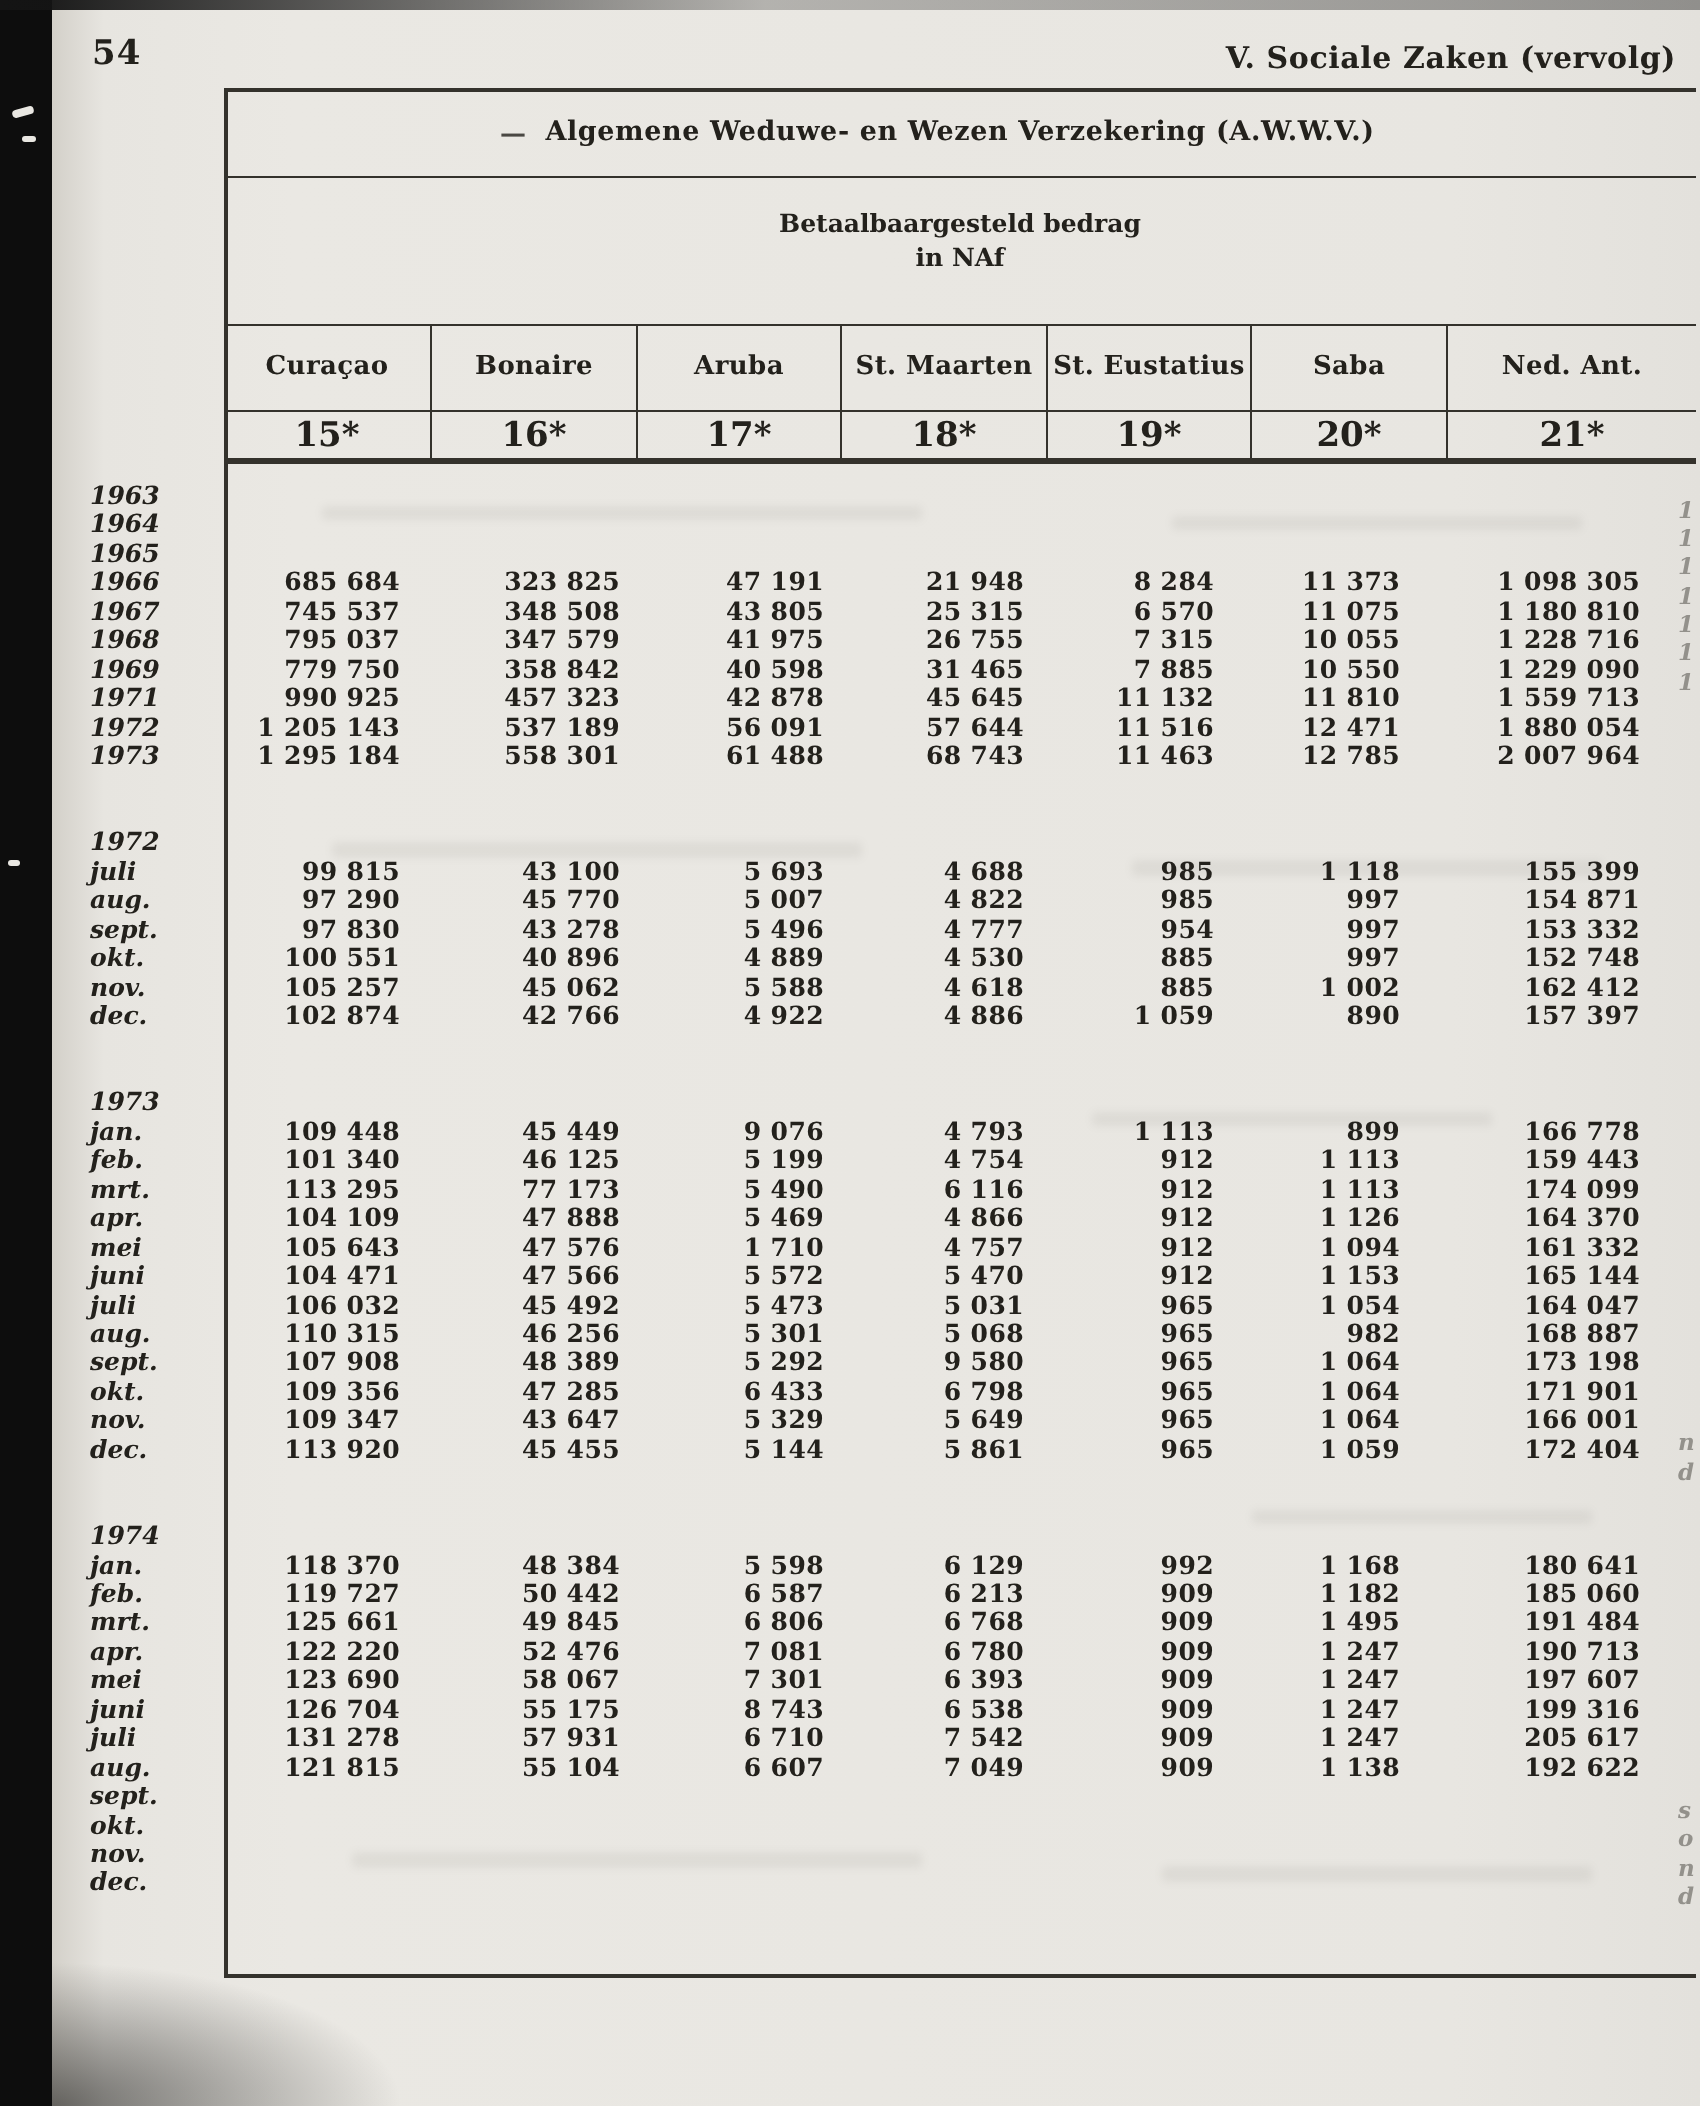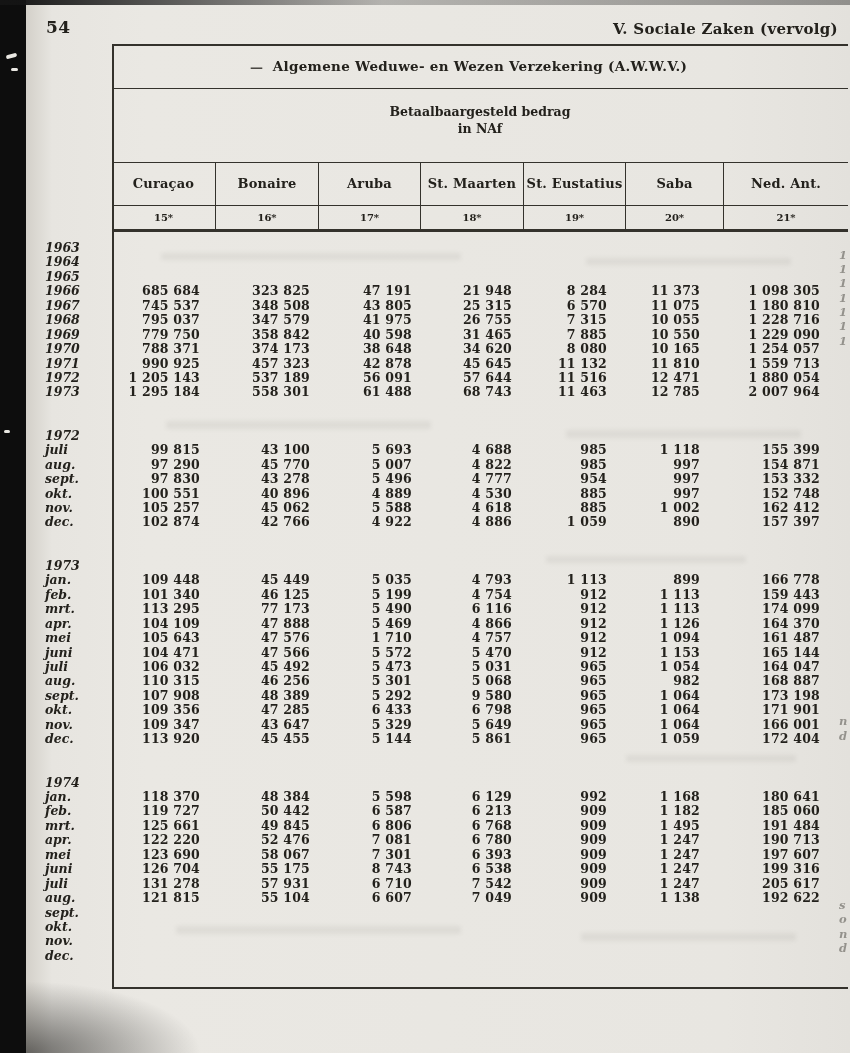--- a/index.html
+++ b/index.html
@@ -48,21 +48,21 @@
     position:absolute;left:112px;top:162px;width:736px;height:68px;
     display:grid;grid-template-columns:103px 103px 102px 103px 102px 98px 125px;
     grid-template-rows:43px 25px;
   }
   .colheads > div{
     display:flex;align-items:center;justify-content:center;
     font-weight:bold;border-left:1.3px solid #34322c;box-sizing:border-box;
   }
   .colheads > div:nth-child(1),.colheads > div:nth-child(8){border-left:none;}
   .hname{font-size:13px;letter-spacing:.2px;}
-  .hnum{font-size:10px;}
+  .hnum{font-size:17px;}
 
   #table-body{position:absolute;left:45px;top:240px;width:803px;}
   .row{
     display:grid;grid-template-columns:67px 103px 103px 102px 103px 102px 98px 125px;
     height:14.45px;align-items:center;
   }
   .row.group{margin-top:29px;}
   .rlabel{font-style:italic;font-weight:bold;font-size:12.5px;white-space:nowrap;}
   .cell{text-align:right;font-size:12.5px;font-weight:bold;letter-spacing:.2px;white-space:pre;}
   .cell.c1{padding-right:15px;}
@@ -207,30 +207,20 @@
     <span class="rlabel">1969</span>
     <span class="cell c1">779 750</span>
     <span class="cell c2">358 842</span>
     <span class="cell c3">40 598</span>
     <span class="cell c4">31 465</span>
     <span class="cell c5">7 885</span>
     <span class="cell c6">10 550</span>
     <span class="cell c7">1 229 090</span>
   </div>
     <div class="row year">
-    <span class="rlabel">1970</span>
-    <span class="cell c1">788 371</span>
-    <span class="cell c2">374 173</span>
-    <span class="cell c3">38 648</span>
-    <span class="cell c4">34 620</span>
-    <span class="cell c5">8 080</span>
-    <span class="cell c6">10 165</span>
-    <span class="cell c7">1 254 057</span>
-  </div>
-    <div class="row year">
     <span class="rlabel">1971</span>
     <span class="cell c1">990 925</span>
     <span class="cell c2">457 323</span>
     <span class="cell c3">42 878</span>
     <span class="cell c4">45 645</span>
     <span class="cell c5">11 132</span>
     <span class="cell c6">11 810</span>
     <span class="cell c7">1 559 713</span>
   </div>
     <div class="row year">
@@ -330,21 +320,21 @@
     <span class="cell c3"></span>
     <span class="cell c4"></span>
     <span class="cell c5"></span>
     <span class="cell c6"></span>
     <span class="cell c7"></span>
   </div>
     <div class="row month">
     <span class="rlabel">jan.</span>
     <span class="cell c1">109 448</span>
     <span class="cell c2">45 449</span>
-    <span class="cell c3">5 035</span>
+    <span class="cell c3">9 076</span>
     <span class="cell c4">4 793</span>
     <span class="cell c5">1 113</span>
     <span class="cell c6">899</span>
     <span class="cell c7">166 778</span>
   </div>
     <div class="row month">
     <span class="rlabel">feb.</span>
     <span class="cell c1">101 340</span>
     <span class="cell c2">46 125</span>
     <span class="cell c3">5 199</span>
@@ -374,21 +364,21 @@
     <span class="cell c7">164 370</span>
   </div>
     <div class="row month">
     <span class="rlabel">mei</span>
     <span class="cell c1">105 643</span>
     <span class="cell c2">47 576</span>
     <span class="cell c3">1 710</span>
     <span class="cell c4">4 757</span>
     <span class="cell c5">912</span>
     <span class="cell c6">1 094</span>
-    <span class="cell c7">161 487</span>
+    <span class="cell c7">161 332</span>
   </div>
     <div class="row month">
     <span class="rlabel">juni</span>
     <span class="cell c1">104 471</span>
     <span class="cell c2">47 566</span>
     <span class="cell c3">5 572</span>
     <span class="cell c4">5 470</span>
     <span class="cell c5">912</span>
     <span class="cell c6">1 153</span>
     <span class="cell c7">165 144</span>

